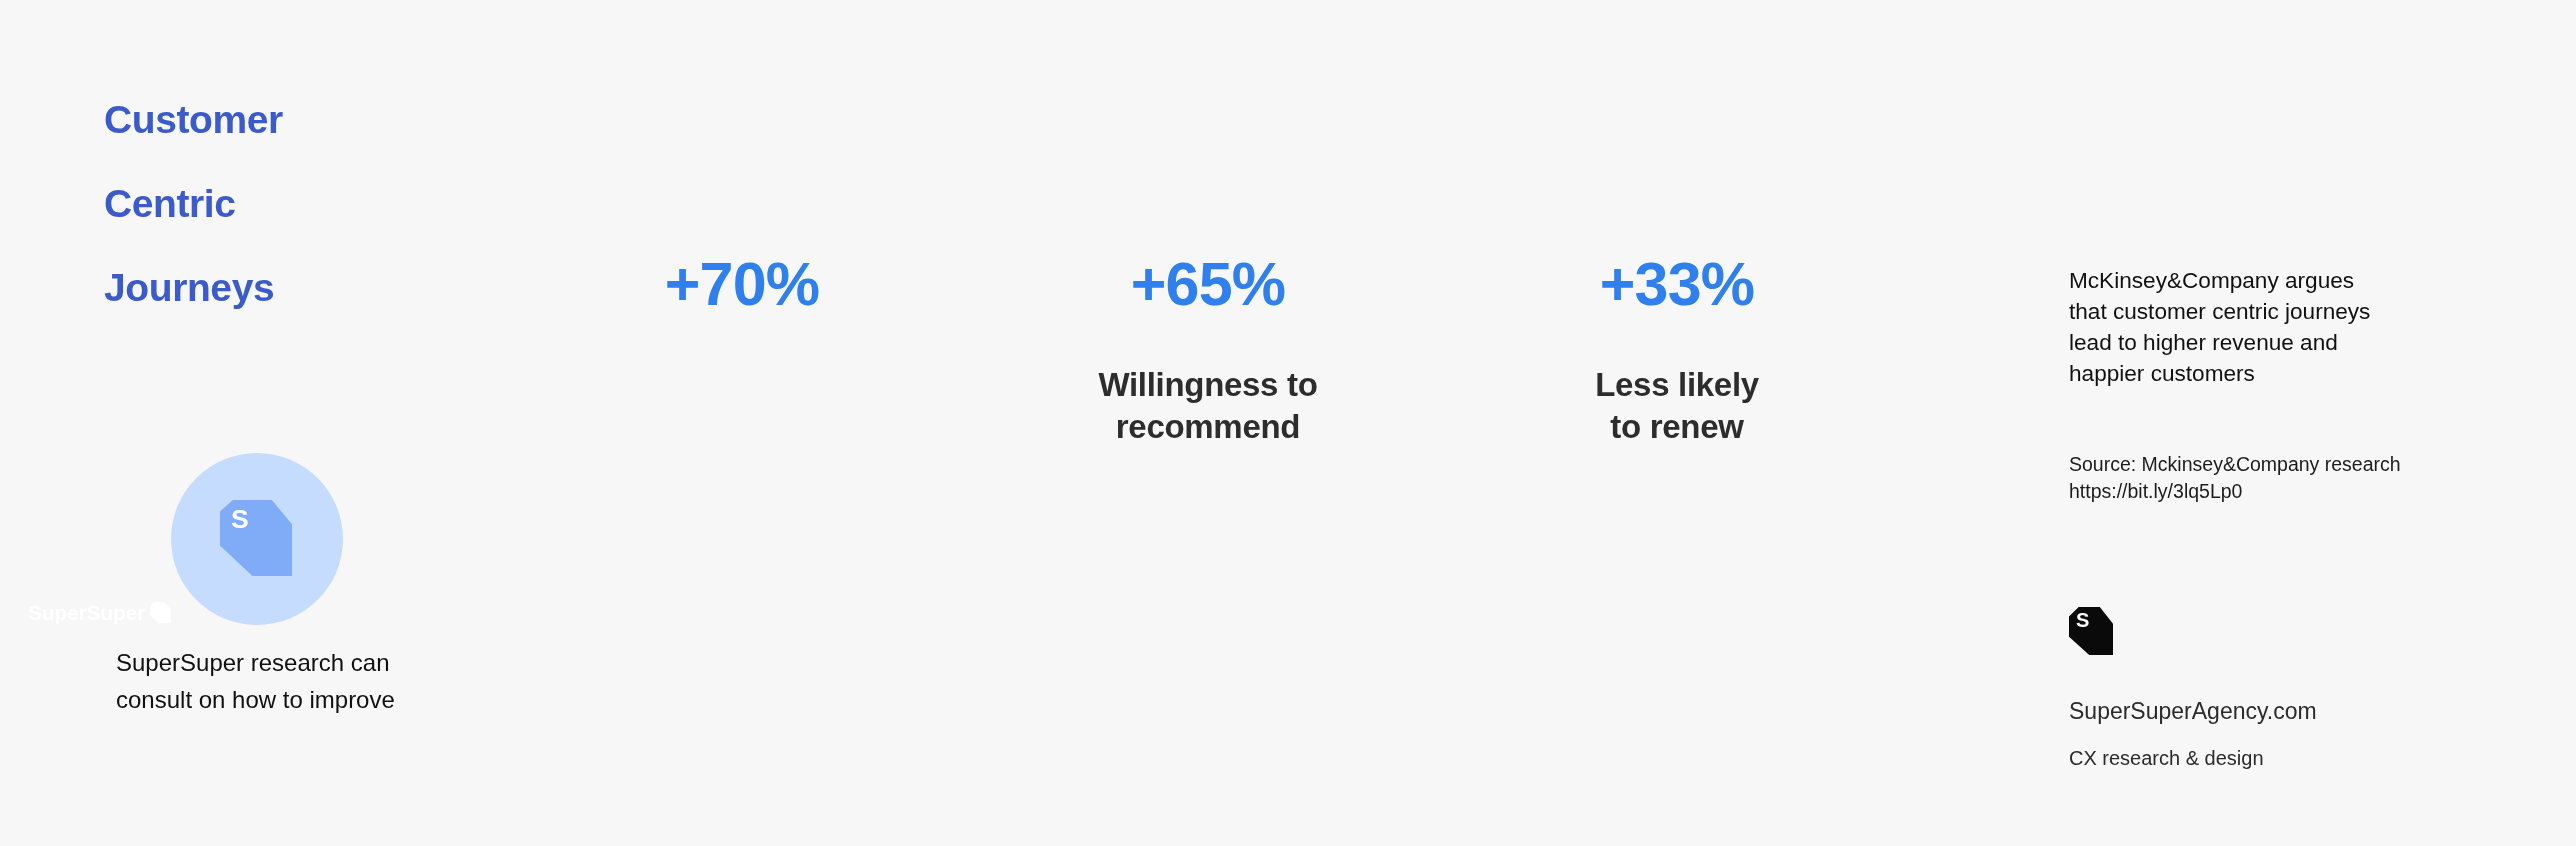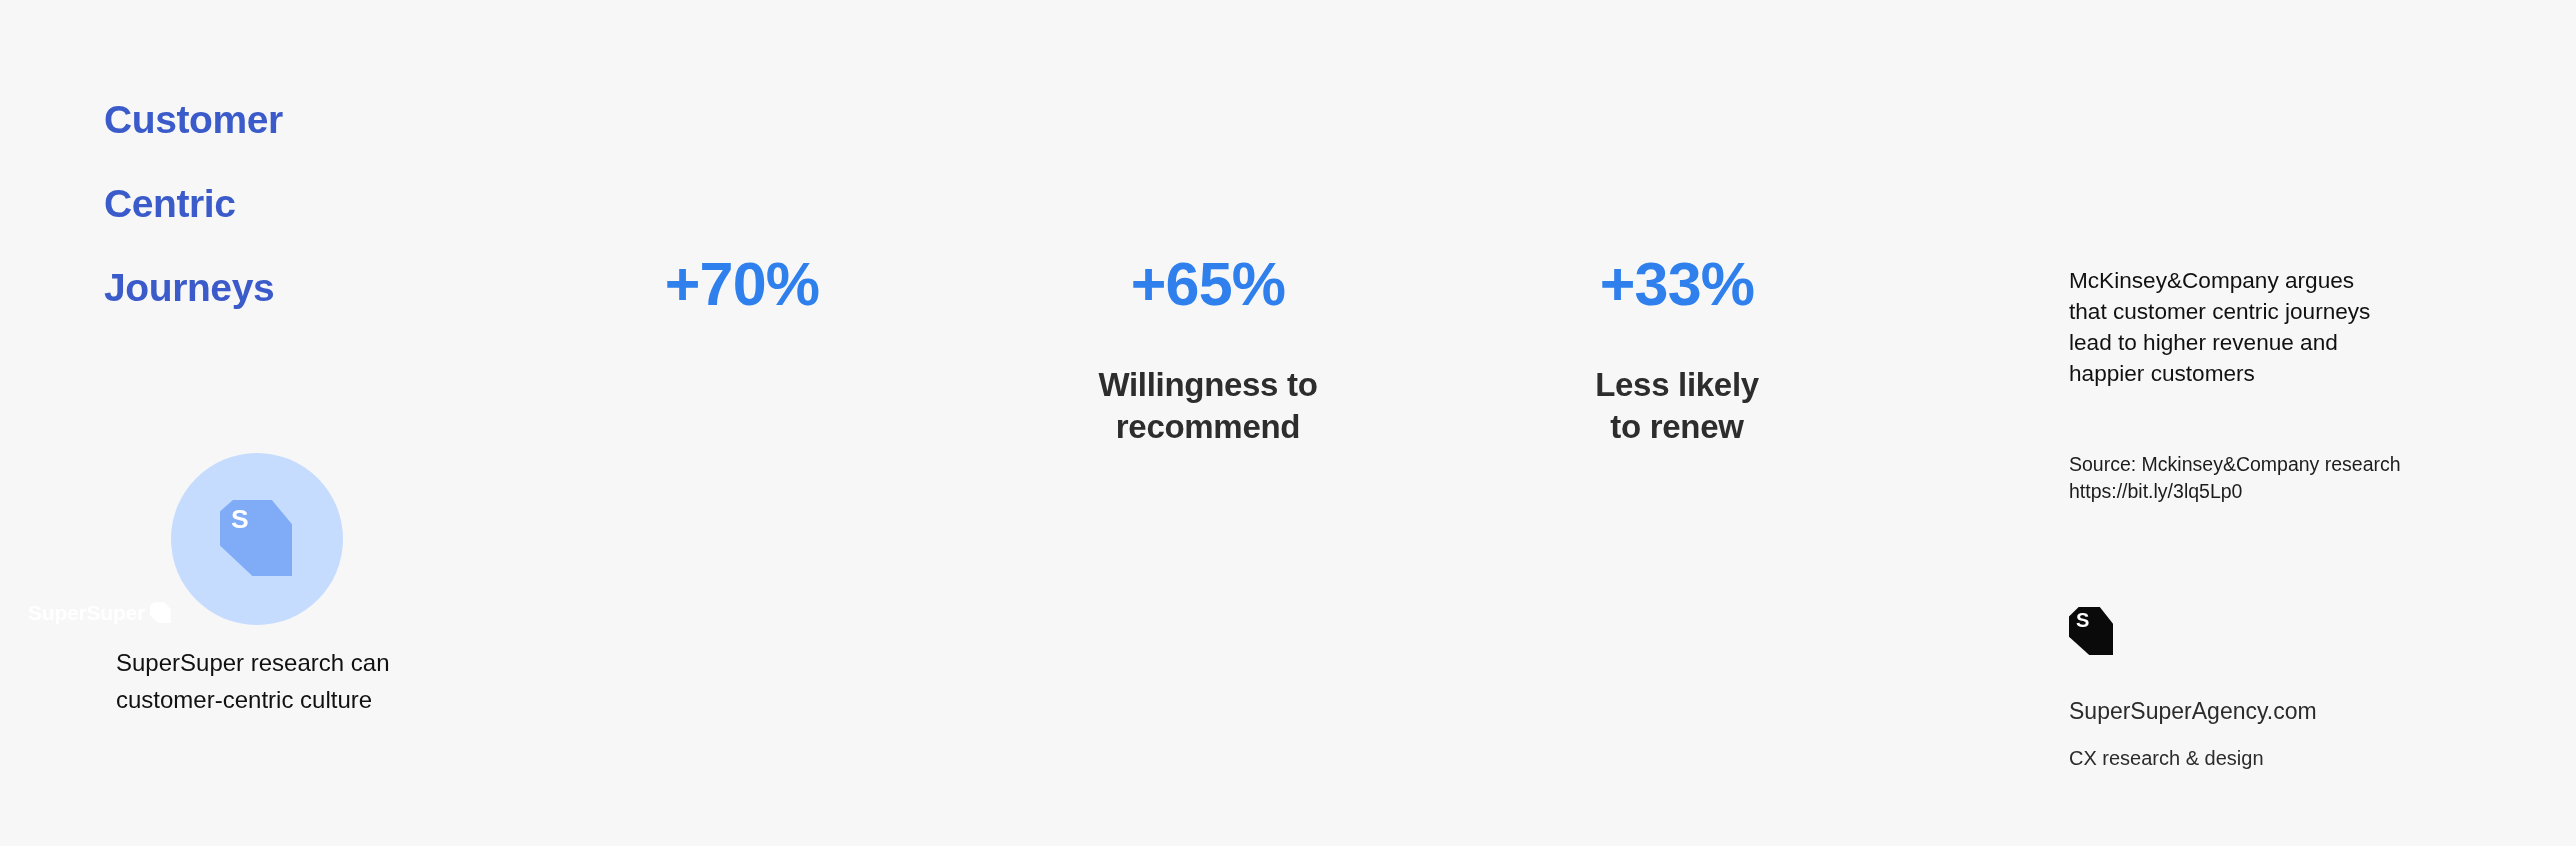--- a/index.html
+++ b/index.html
@@ -216,21 +216,21 @@
     </div>
   </div>
 
   <div class="watermark">
     <span>SuperSuper</span>
     <span class="watermark-tag"></span>
   </div>
 
   <div class="left-caption">
     <span>SuperSuper research can</span>
-    <span>customer-centric culture</span>
+    <span>consult on how to improve</span>
   </div>
 
   <div class="stat stat-1">
     <div class="stat-value">+70%</div>
   </div>
 
   <div class="stat stat-2">
     <div class="stat-value">+65%</div>
     <div class="stat-label">
       <span>Willingness to</span>

